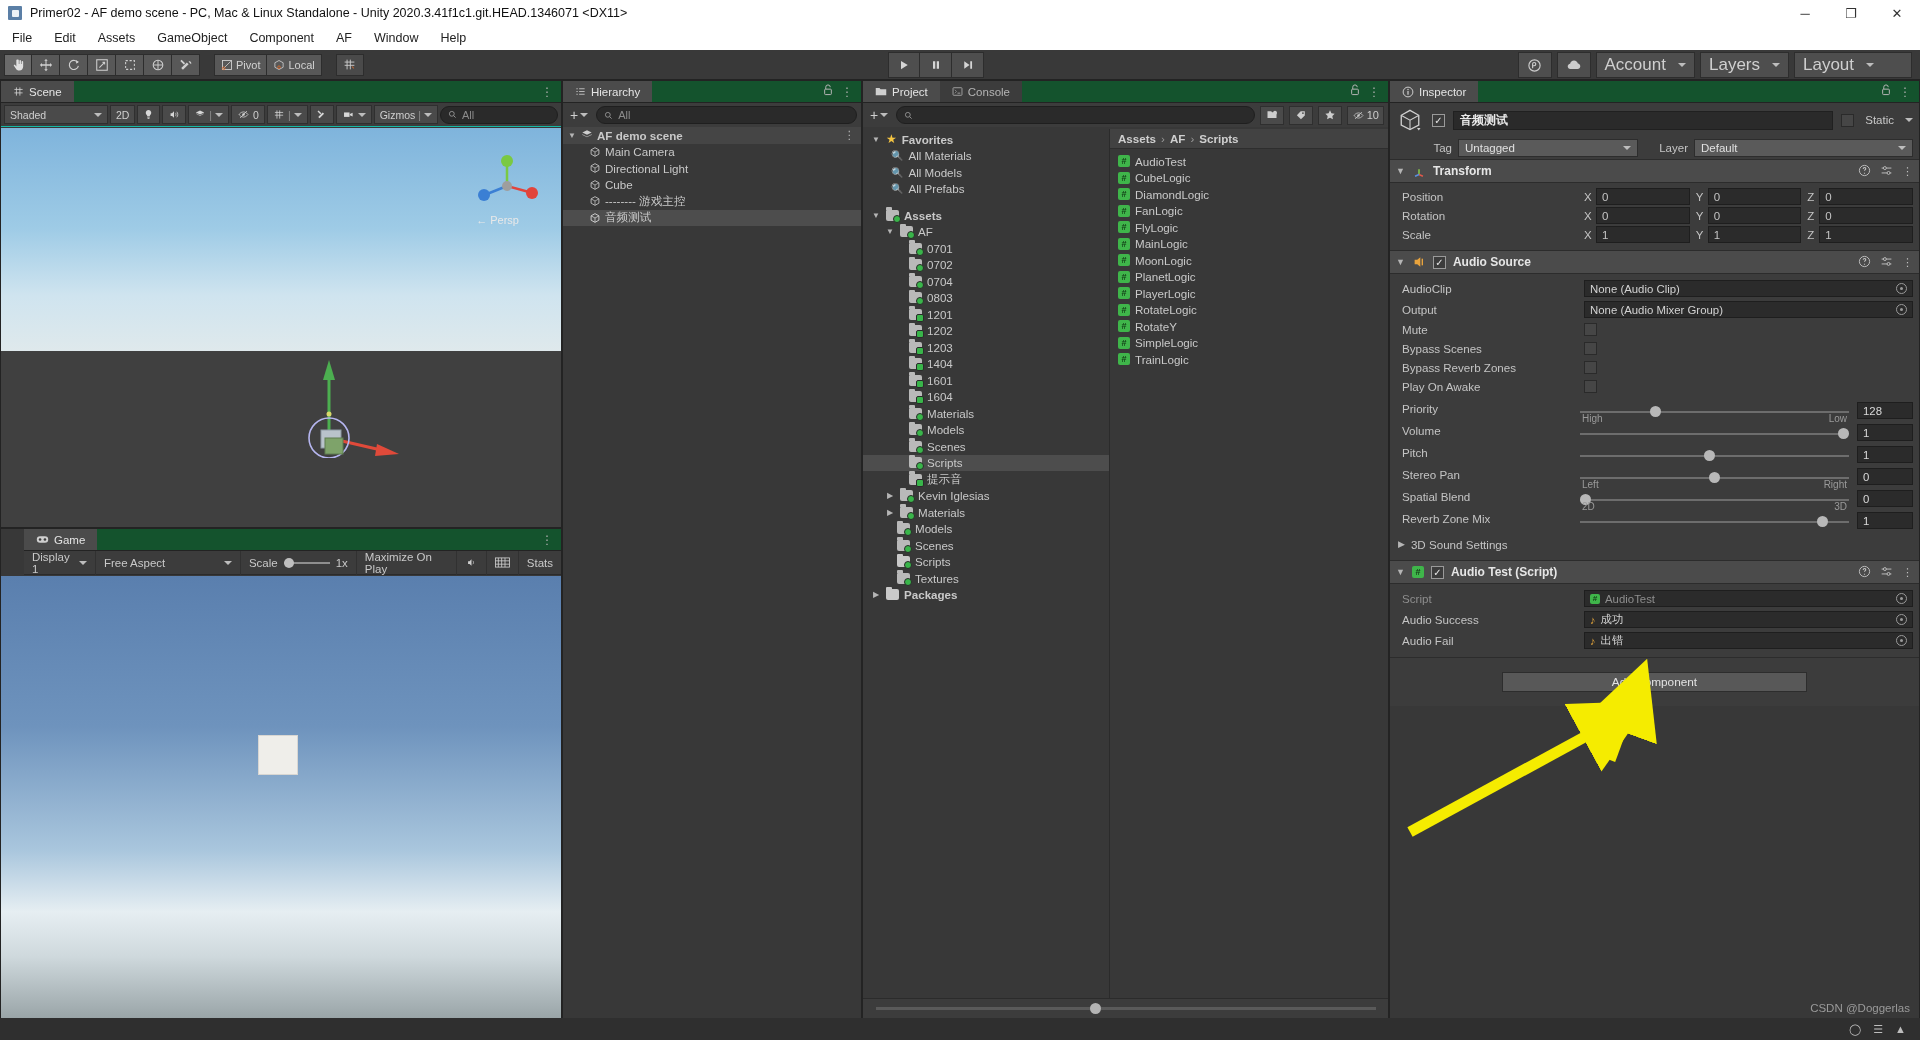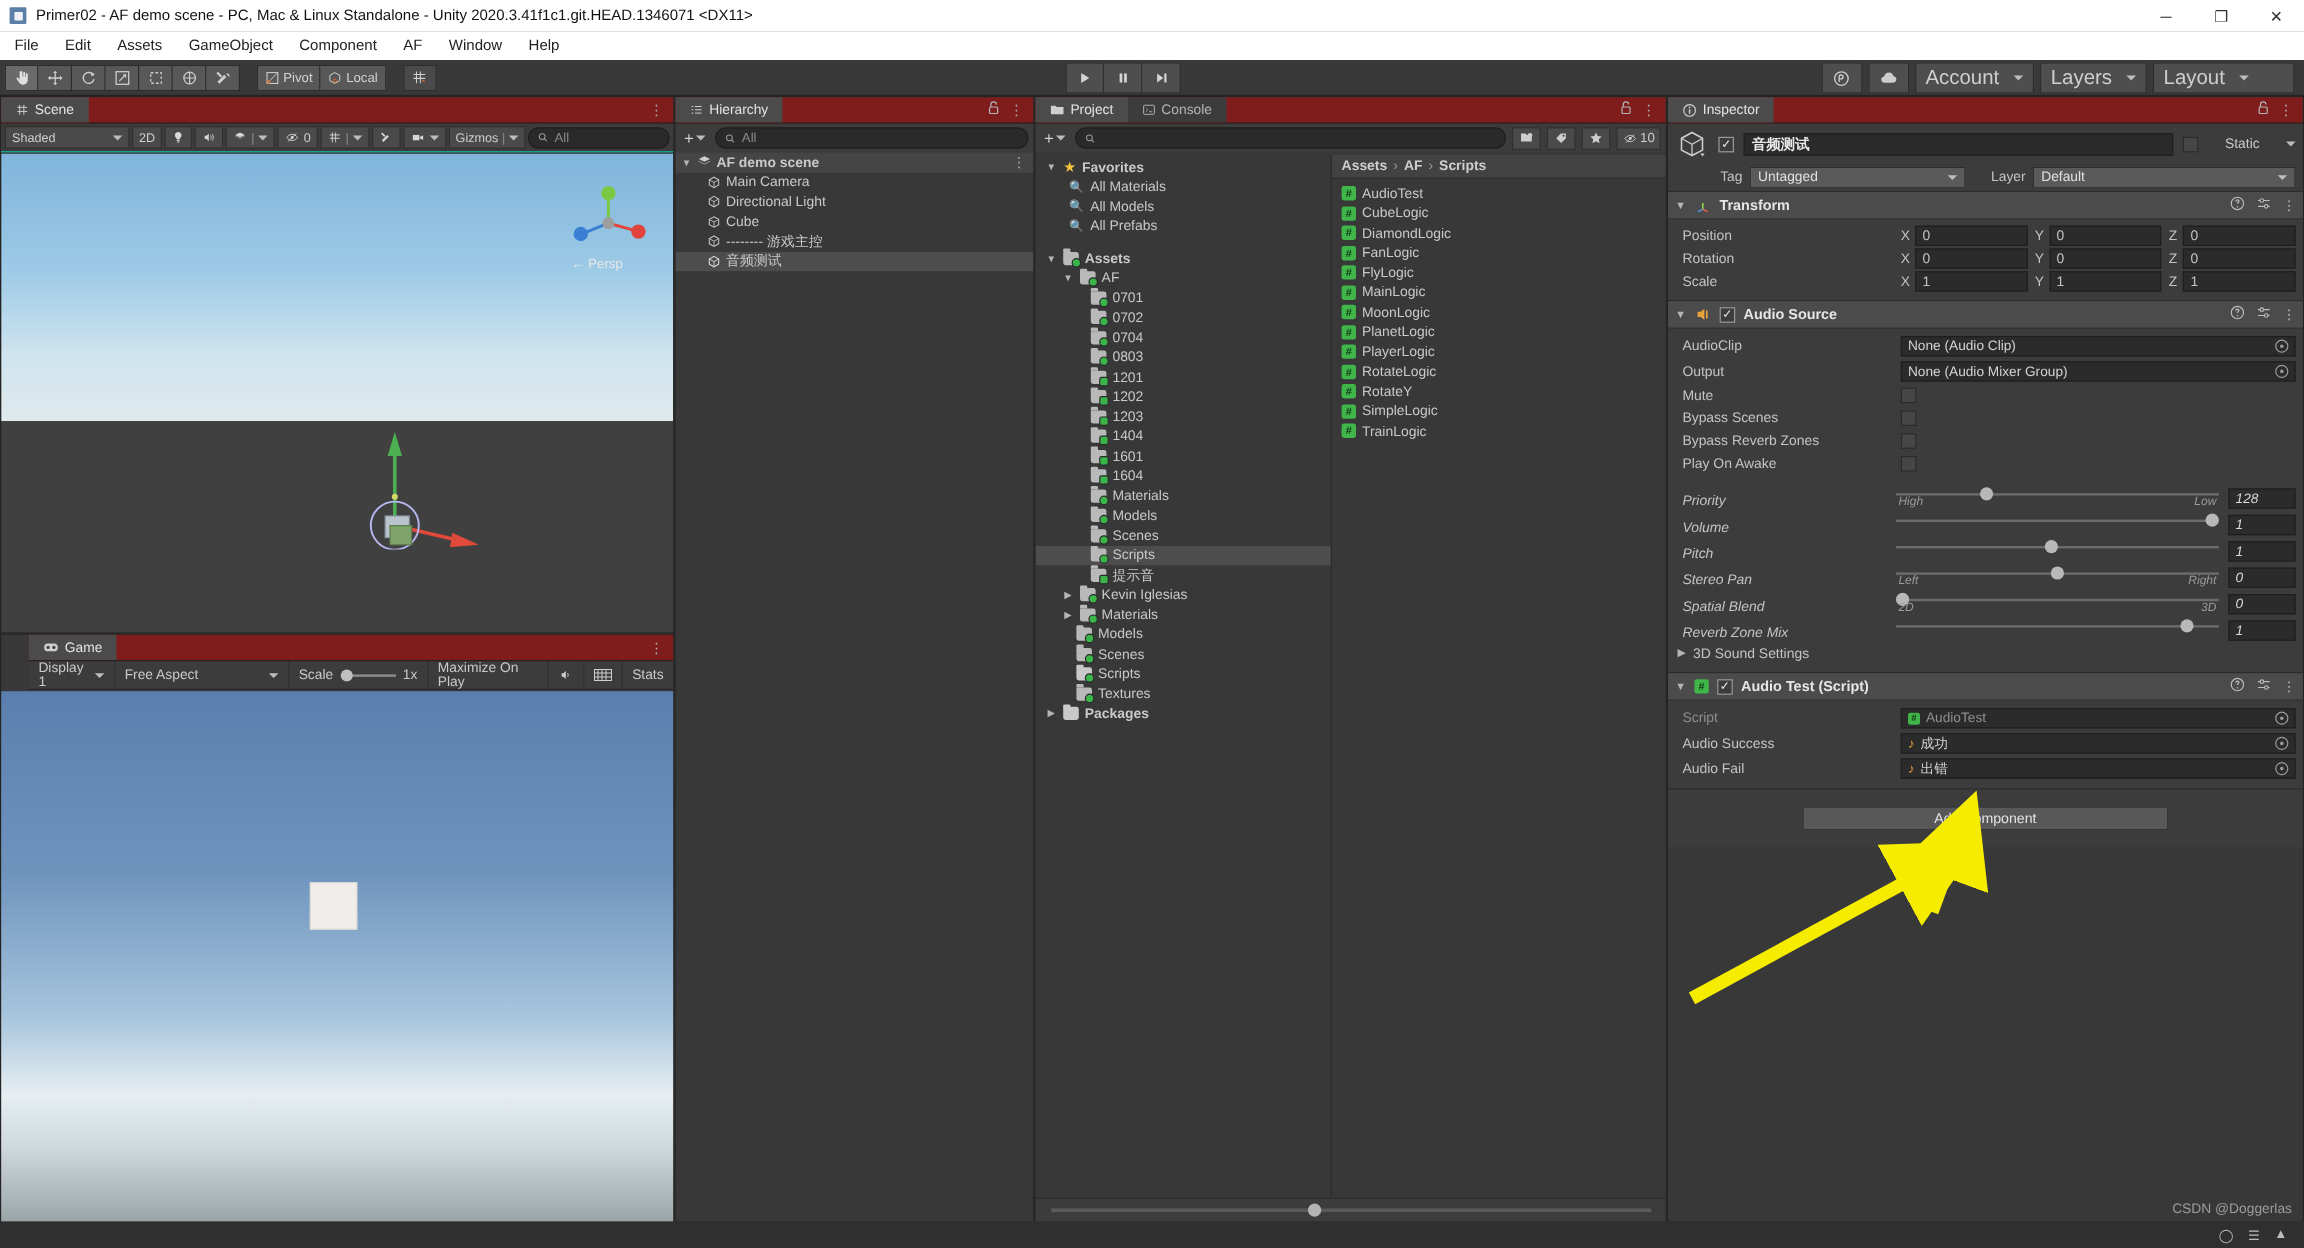--- a/index.html
+++ b/index.html
@@ -59,21 +59,21 @@
   .rightgroup{position:absolute;right:8px;top:52px;display:flex;align-items:center;gap:5px;}
   .rbtn{
     height:26px;background:#4e4e4e;border:1px solid #2d2d2d;color:#cfcfcf;
     display:flex;align-items:center;padding:0 8px;gap:12px;font-size:17px;text-align:center;
   }
   .rbtn.sq{width:34px;justify-content:center;padding:0;}
   .caret{width:0;height:0;border-left:4px solid transparent;border-right:4px solid transparent;border-top:4px solid #bdbdbd;}
 
   
   .panel{position:absolute;background:#383838;border:1px solid #232323;}
-  .ptabs{height:22px;background:#7f1d1d;display:flex;align-items:stretch;border-bottom:1px solid #232323;position:relative;}
+  .ptabs{height:22px;background:#14532d;display:flex;align-items:stretch;border-bottom:1px solid #232323;position:relative;}
   .ptab{
     display:flex;align-items:center;gap:5px;padding:0 12px;font-size:11.5px;color:#b4b4b4;
     background:#3c3c3c;
   }
   .ptab.active{background:#4b4b4b;color:#e4e4e4;}
   .ptabicons{margin-left:auto;display:flex;align-items:center;gap:8px;padding-right:8px;color:#b0b0b0;font-size:12px;}
 
   
   #scene{left:0;top:80px;width:562px;height:448px;}
   .scene-toolbar{height:24px;background:#3c3c3c;display:flex;align-items:center;gap:2px;padding:0 3px;border-bottom:1px solid #14b8a6;}
@@ -127,41 +127,41 @@
   .zoomslider{width:500px;height:3px;background:#5a5a5a;position:relative;}
   .zoomslider .knob{position:absolute;left:214px;top:-4px;width:11px;height:11px;border-radius:50%;background:#b4b4b4;}
 
   
   #insp{left:1389px;top:80px;width:531px;height:939px;}
   .insp-head{display:flex;align-items:center;height:34px;padding:0 6px;gap:8px;background:#3c3c3c;}
   .goicon{width:28px;height:28px;position:relative;}
   .chk{width:13px;height:13px;background:#3c3c3c;border:1px solid #9a9a9a;display:inline-flex;align-items:center;justify-content:center;color:#e6e6e6;font-size:10px;}
   .chk.empty{background:#464646;border:1px solid #2a2a2a;}
   .nameField{flex:1;height:19px;background:#2a2a2a;border:1px solid #202020;color:#e9e9e9;display:flex;align-items:center;padding:0 6px;font-weight:bold;font-size:12px;}
-  .staticbox{display:flex;align-items:center;gap:22px;font-size:11.5px;color:#c9c9c9;}
+  .staticbox{display:flex;align-items:center;gap:11px;font-size:11.5px;color:#c9c9c9;}
   .taglayer{display:flex;align-items:center;height:22px;padding:0 6px;gap:6px;background:#3c3c3c;}
   .lbl{font-size:11.5px;color:#c4c4c4;}
   .dd{height:18px;background:#5a5a5a;border:1px solid #2d2d2d;display:flex;align-items:center;justify-content:space-between;padding:0 6px;font-size:11.5px;color:#e0e0e0;}
   .comp-header{height:24px;background:#4b4b4b;display:flex;align-items:center;gap:7px;padding:0 6px;border-top:1px solid #2c2c2c;border-bottom:1px solid #2c2c2c;}
   .comp-title{font-weight:bold;font-size:12px;color:#e6e6e6;}
   .chead-icons{margin-left:auto;display:flex;gap:9px;align-items:center;color:#c0c0c0;font-size:11px;}
   .comp-body{padding:4px 0 6px 0;background:#3c3c3c;}
   .row{display:flex;align-items:center;height:19px;padding:0 6px 0 12px;gap:4px;}
   .row .rlbl{width:178px;font-size:11.6px;color:#c4c4c4;}
   .row .rlbl.dim{color:#8e8e8e;}
   .vec{flex:1;display:flex;gap:6px;}
   .axis{flex:1;display:flex;align-items:center;gap:4px;}
   .axis span{font-size:11.5px;color:#c4c4c4;width:8px;}
   .fld{flex:1;height:17px;background:#2b2b2b;border:1px solid #1e1e1e;color:#d8d8d8;font-size:11.4px;display:flex;align-items:center;padding:0 5px;}
   .objfield{flex:1;height:17px;background:#2b2b2b;border:1px solid #1e1e1e;display:flex;align-items:center;padding:0 5px;gap:5px;font-size:11.4px;color:#d2d2d2;}
   .objfield .sel-dot{margin-left:auto;width:11px;height:11px;border-radius:50%;border:1.5px solid #9a9a9a;display:flex;align-items:center;justify-content:center;}
   .objfield .sel-dot::after{content:"";width:3px;height:3px;border-radius:50%;background:#9a9a9a;}
   .objfield.dimmed{color:#8e8e8e;}
   .noteico{color:#e0a33a;font-size:11px;}
-  .sliderrow{display:flex;align-items:flex-end;height:22px;padding:0 6px 0 12px;font-style:italic;}
+  .sliderrow{display:flex;align-items:flex-start;height:22px;padding:0 6px 0 12px;}
   .sliderrow .rlbl{width:178px;font-size:11.6px;color:#c4c4c4;}
   .slwrap{flex:1;position:relative;height:22px;display:flex;align-items:center;}
   .sltrack{position:absolute;left:0;right:0;height:2px;background:#6d6d6d;top:9px;}
   .slknob{position:absolute;width:11px;height:11px;border-radius:50%;background:#b8b8b8;top:4px;}
   .endlbl{position:absolute;font-size:10px;color:#9a9a9a;top:11px;}
   .numfld{width:56px;height:17px;margin-left:8px;background:#2b2b2b;border:1px solid #1e1e1e;font-size:11.4px;color:#d8d8d8;display:flex;align-items:center;padding:0 5px;}
   .foldrow{display:flex;align-items:center;height:20px;padding-left:8px;gap:6px;font-size:11.6px;color:#c4c4c4;}
   .addcomp-wrap{display:flex;justify-content:center;padding:14px 0;background:#3c3c3c;}
   .addcomp{width:305px;height:20px;background:#585858;border:1px solid #2d2d2d;display:flex;align-items:center;justify-content:center;font-size:11.8px;color:#e2e2e2;}
   .insp-divider{height:1px;background:#2c2c2c;}

